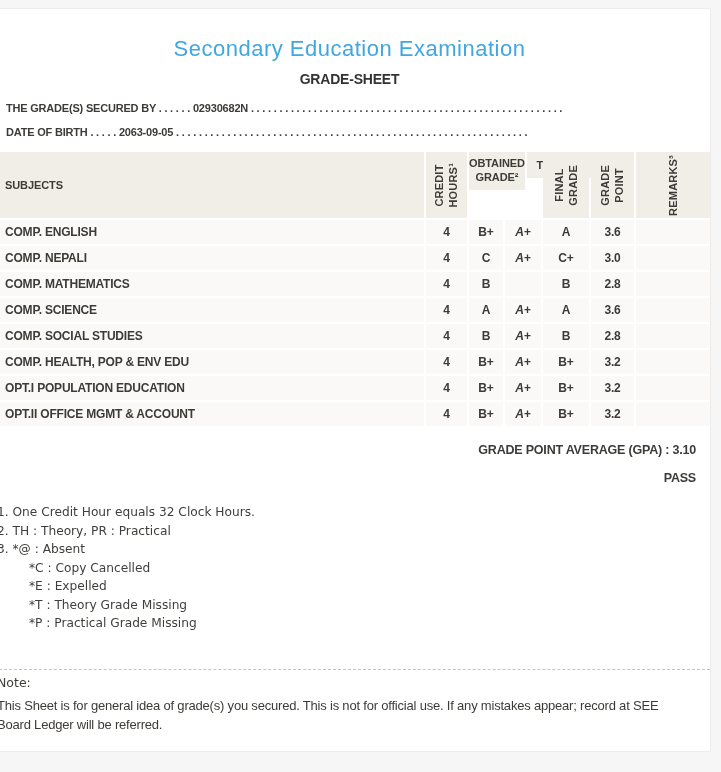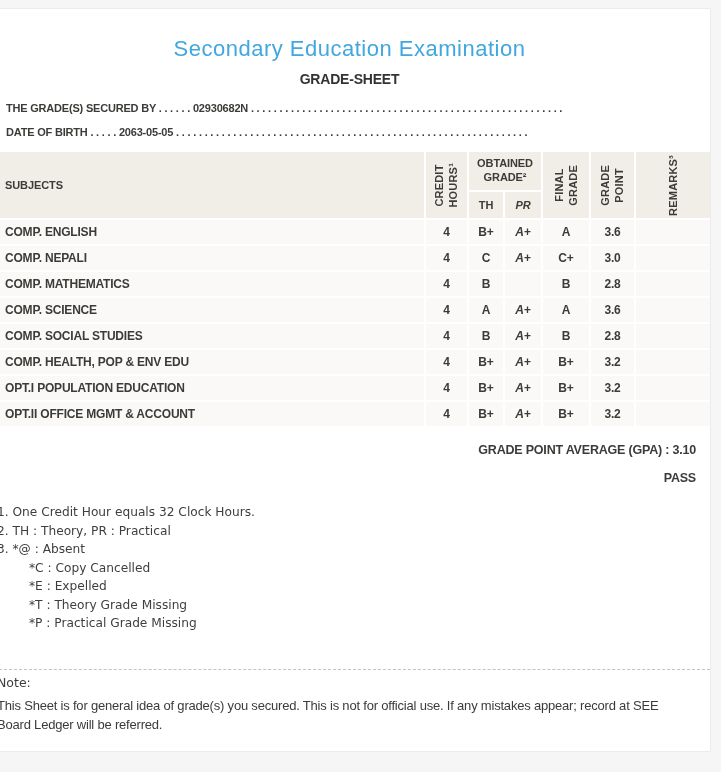--- a/index.html
+++ b/index.html
@@ -39,21 +39,21 @@
   .thead { height:66px; margin-bottom:2px; }
   .hc {
     background:#f1ede7;
     display:flex; align-items:center; justify-content:center;
     font-size:11px; font-weight:700; letter-spacing:-.1px; color:#3d3b38;
   }
   .subj { flex:1; justify-content:flex-start; padding-left:16px; }
   .w-credit { width:41px; } .w-th { width:34px; } .w-pr { width:36px;font-style:italic; }
   .w-final { width:46px; } .w-gp { width:43px; } .w-remarks { width:74px; }
   .w-obt { width:72px; }
-  .obt-group { display:flex; flex-direction:column; gap:2px; }
+  .obt-group { display:flex; gap:2px; }
   .obt-label { height:38px; text-align:center; }
   .obt-sub { display:flex; gap:2px; height:26px; }
   .pre { white-space:pre-line; line-height:1.25; }
   .vert {
     writing-mode:vertical-rl; transform:rotate(180deg);
     white-space:pre-line; text-align:center; line-height:1.3; letter-spacing:.2px;
   }
   .trow { height:24px; margin-bottom:2px; font-size:12px; font-weight:700; }
   .c {
     background:#faf9f7;
@@ -81,21 +81,21 @@
 </head>
 <body>
 
 <div class="panel">
 
   <div class="title">Secondary Education Examination</div>
   <div class="subtitle">GRADE-SHEET</div>
 
   <div class="info">
     <div class="info-line">THE GRADE(S) SECURED BY . . . . . . 02930682N . . . . . . . . . . . . . . . . . . . . . . . . . . . . . . . . . . . . . . . . . . . . . . . . . . . . . . .</div>
-    <div class="info-line">DATE OF BIRTH . . . . . 2063-05-05 . . . . . . . . . . . . . . . . . . . . . . . . . . . . . . . . . . . . . . . . . . . . . . . . . . . . . . . . . . . . . .</div>
+    <div class="info-line">DATE OF BIRTH . . . . . 2063-09-05 . . . . . . . . . . . . . . . . . . . . . . . . . . . . . . . . . . . . . . . . . . . . . . . . . . . . . . . . . . . . . .</div>
   </div>
 
   <div class="gtable">
     <div class="thead">
       <div class="hc subj">SUBJECTS</div>
       <div class="hc w-credit">
           <span class="vert">CREDIT
 HOURS¹</span>
         </div>
       <div class="obt-group w-obt">

